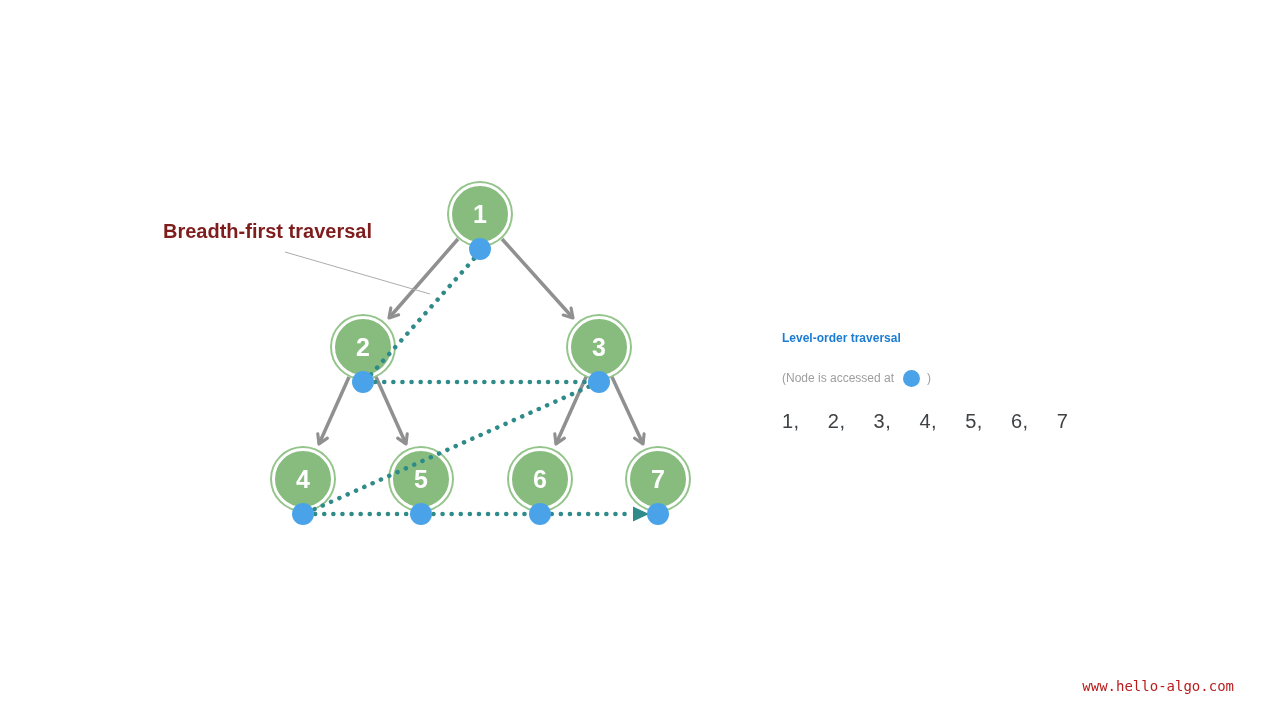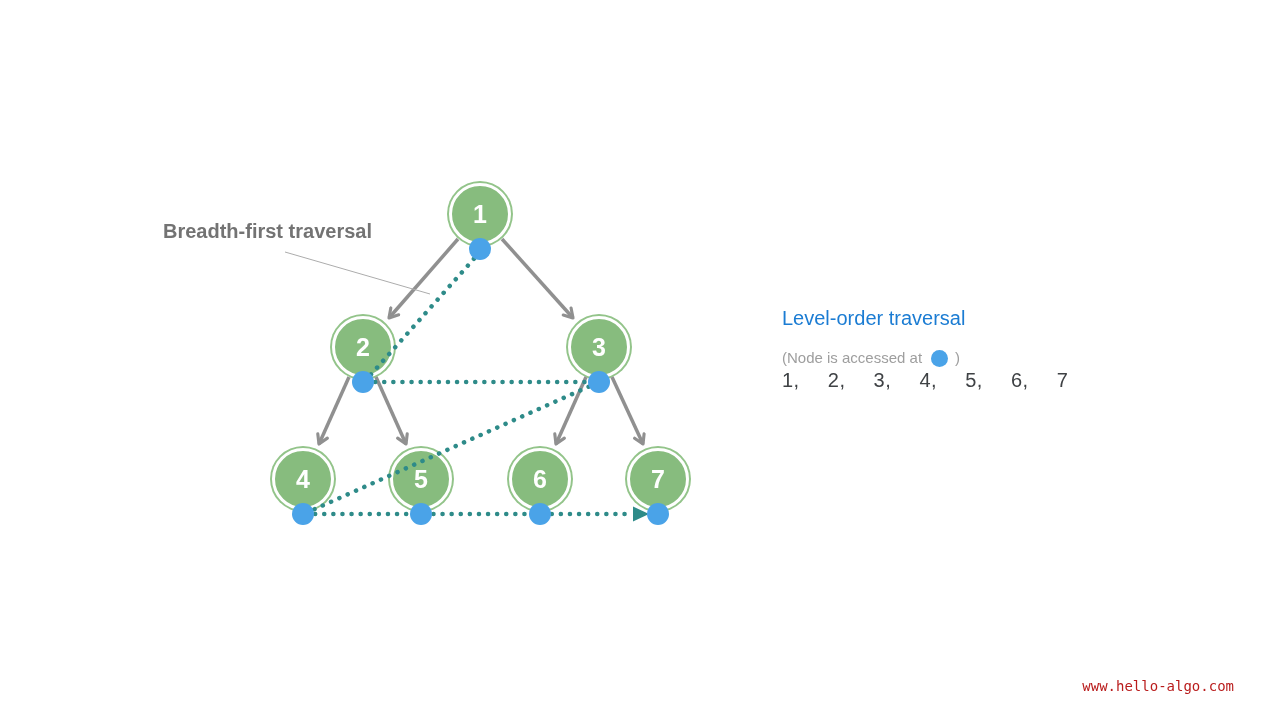--- a/index.html
+++ b/index.html
@@ -55,50 +55,52 @@
   .d3 { left: 588px; top: 371px; }
   .d4 { left: 292px; top: 503px; }
   .d5 { left: 410px; top: 503px; }
   .d6 { left: 529px; top: 503px; }
   .d7 { left: 647px; top: 503px; }
 
   
   .bfs-label {
     position: absolute; left: 163px; top: 220px;
     font-size: 20px; font-weight: 700;
-    color: #737373;
+    color: #7f1d1d;
     z-index: 4;
     white-space: nowrap;
   }
 
   
   .panel {
     position: absolute; left: 782px; top: 306px;
     z-index: 4; white-space: nowrap;
   }
   .panel-title {
-    font-size: 20px; font-weight: 400;
+    font-size: 12px; font-weight: 700;
     color: #1B7CD3;
     line-height: 24px;
+    margin-top: 20px;
   }
   .panel-note {
     margin-top: 17px;
-    font-size: 15px;
+    font-size: 12px;
     color: #9E9E9E;
     line-height: 22px;
     display: flex; align-items: center;
   }
   .inline-dot {
     display: inline-block;
     width: 17px; height: 17px;
     border-radius: 50%;
     background: #4AA3E8;
     margin: 0 7px 0 9px;
   }
   .panel-seq {
+    margin-top: 21px;
     font-size: 20px;
     color: #3F4245;
     line-height: 22px;
     white-space: pre;
     word-spacing: 8px;
     letter-spacing: 0.5px;
   }
 
   
   .watermark {

